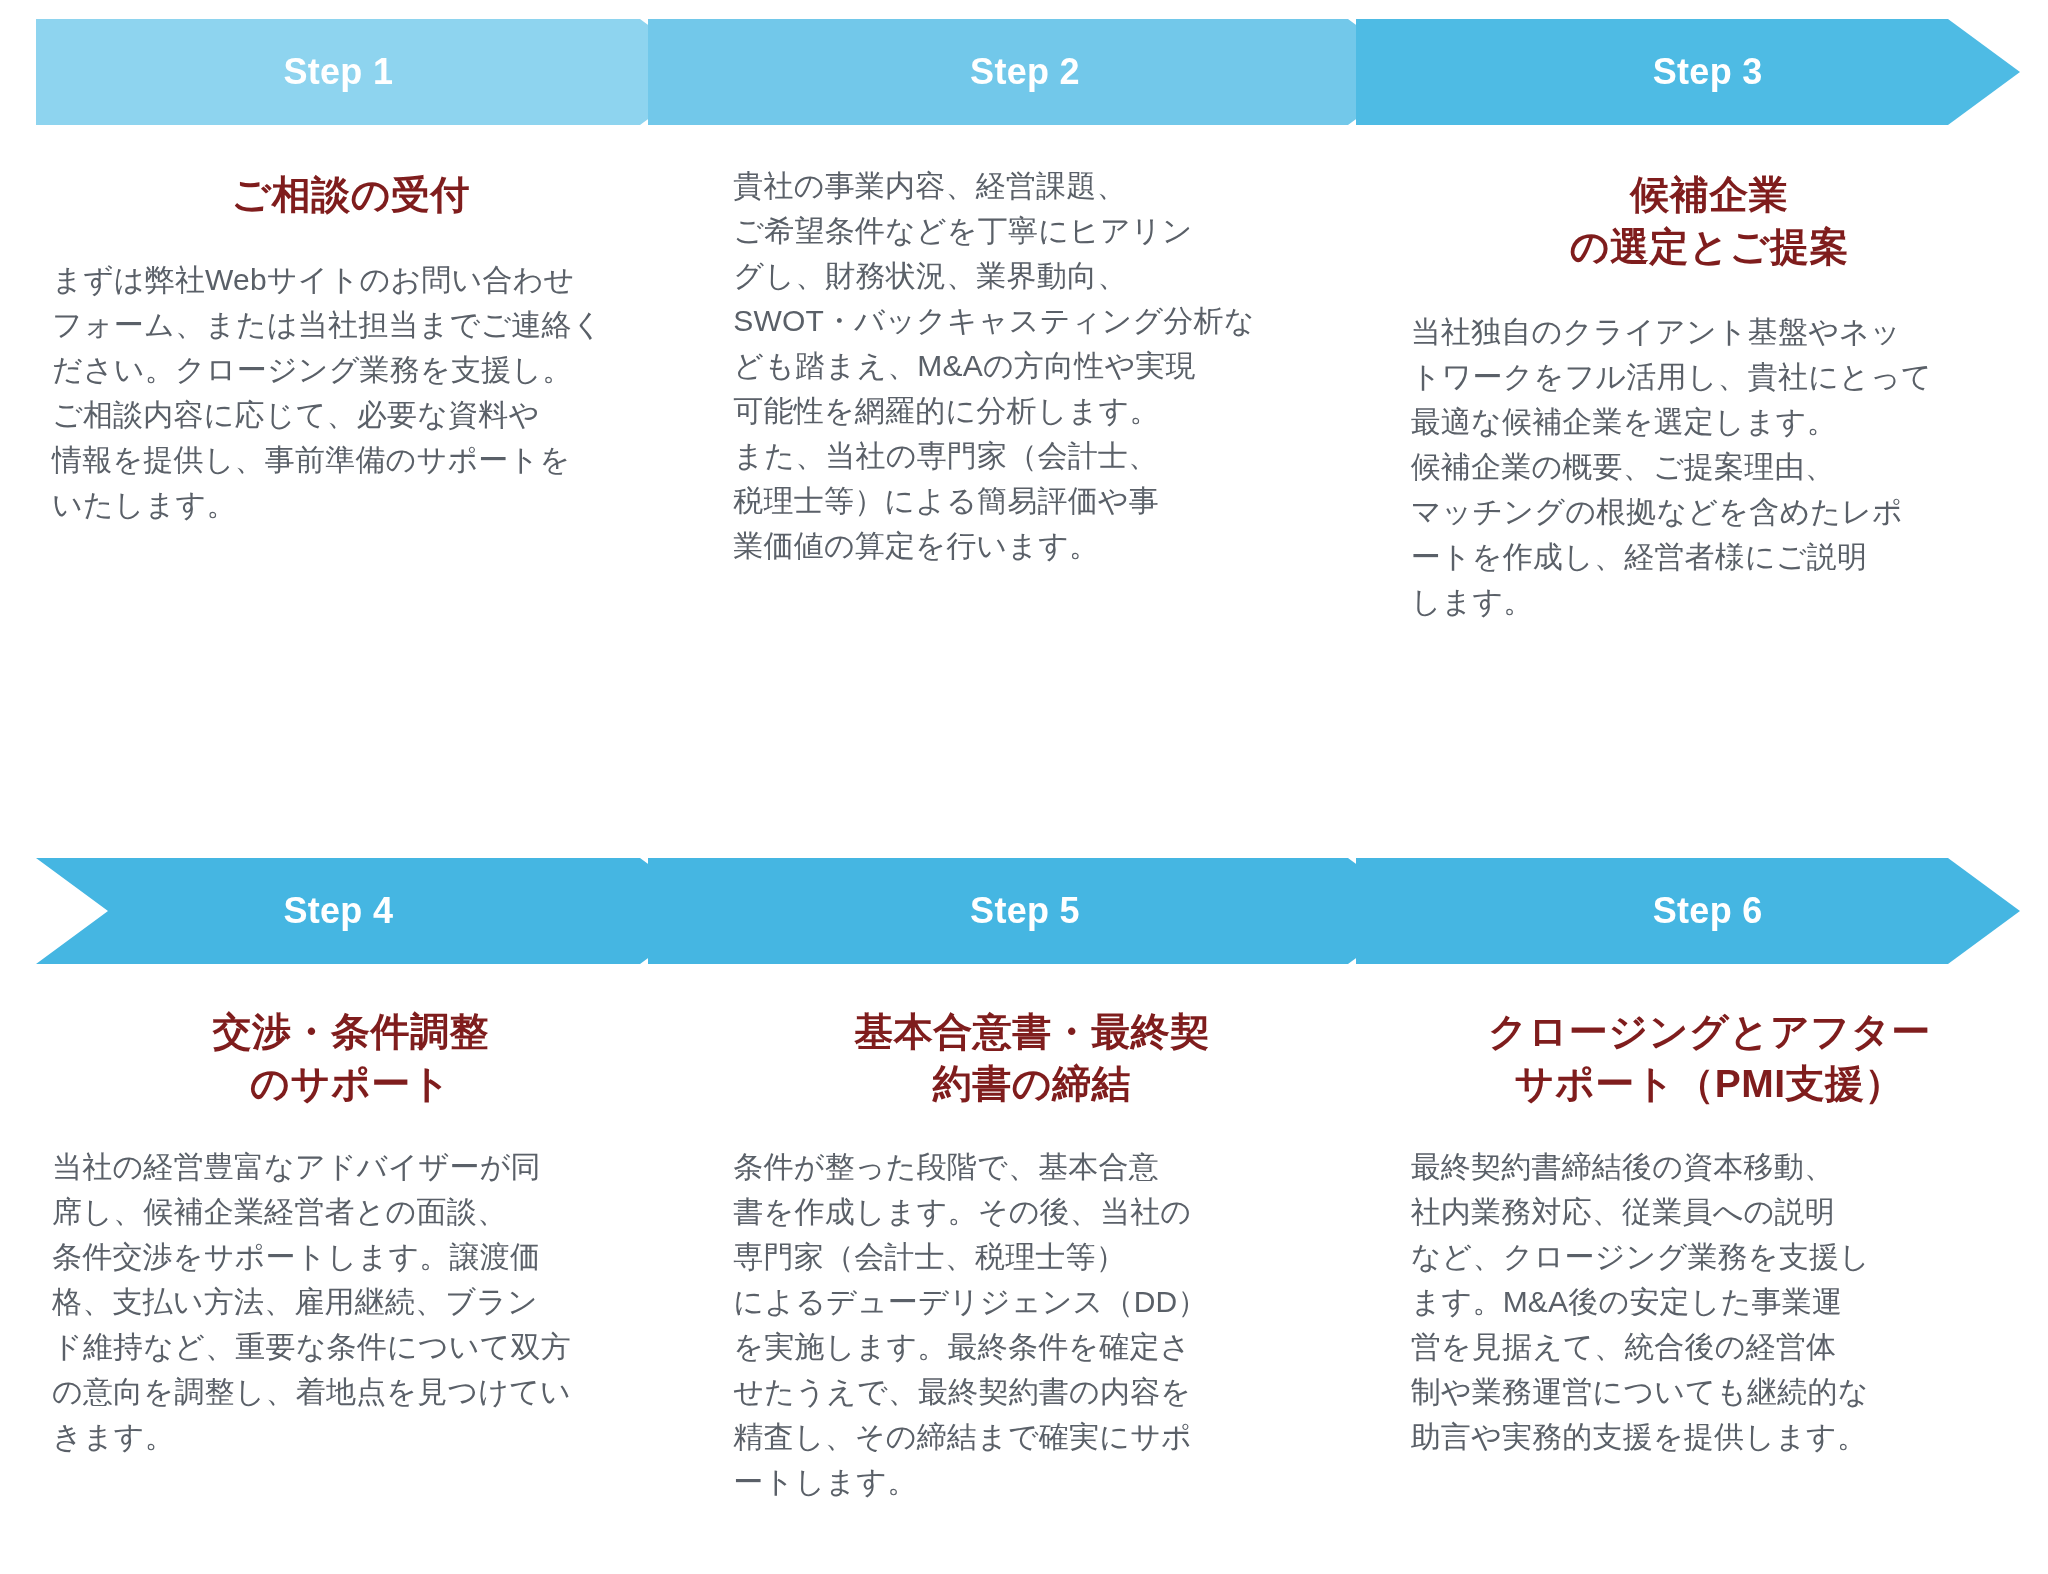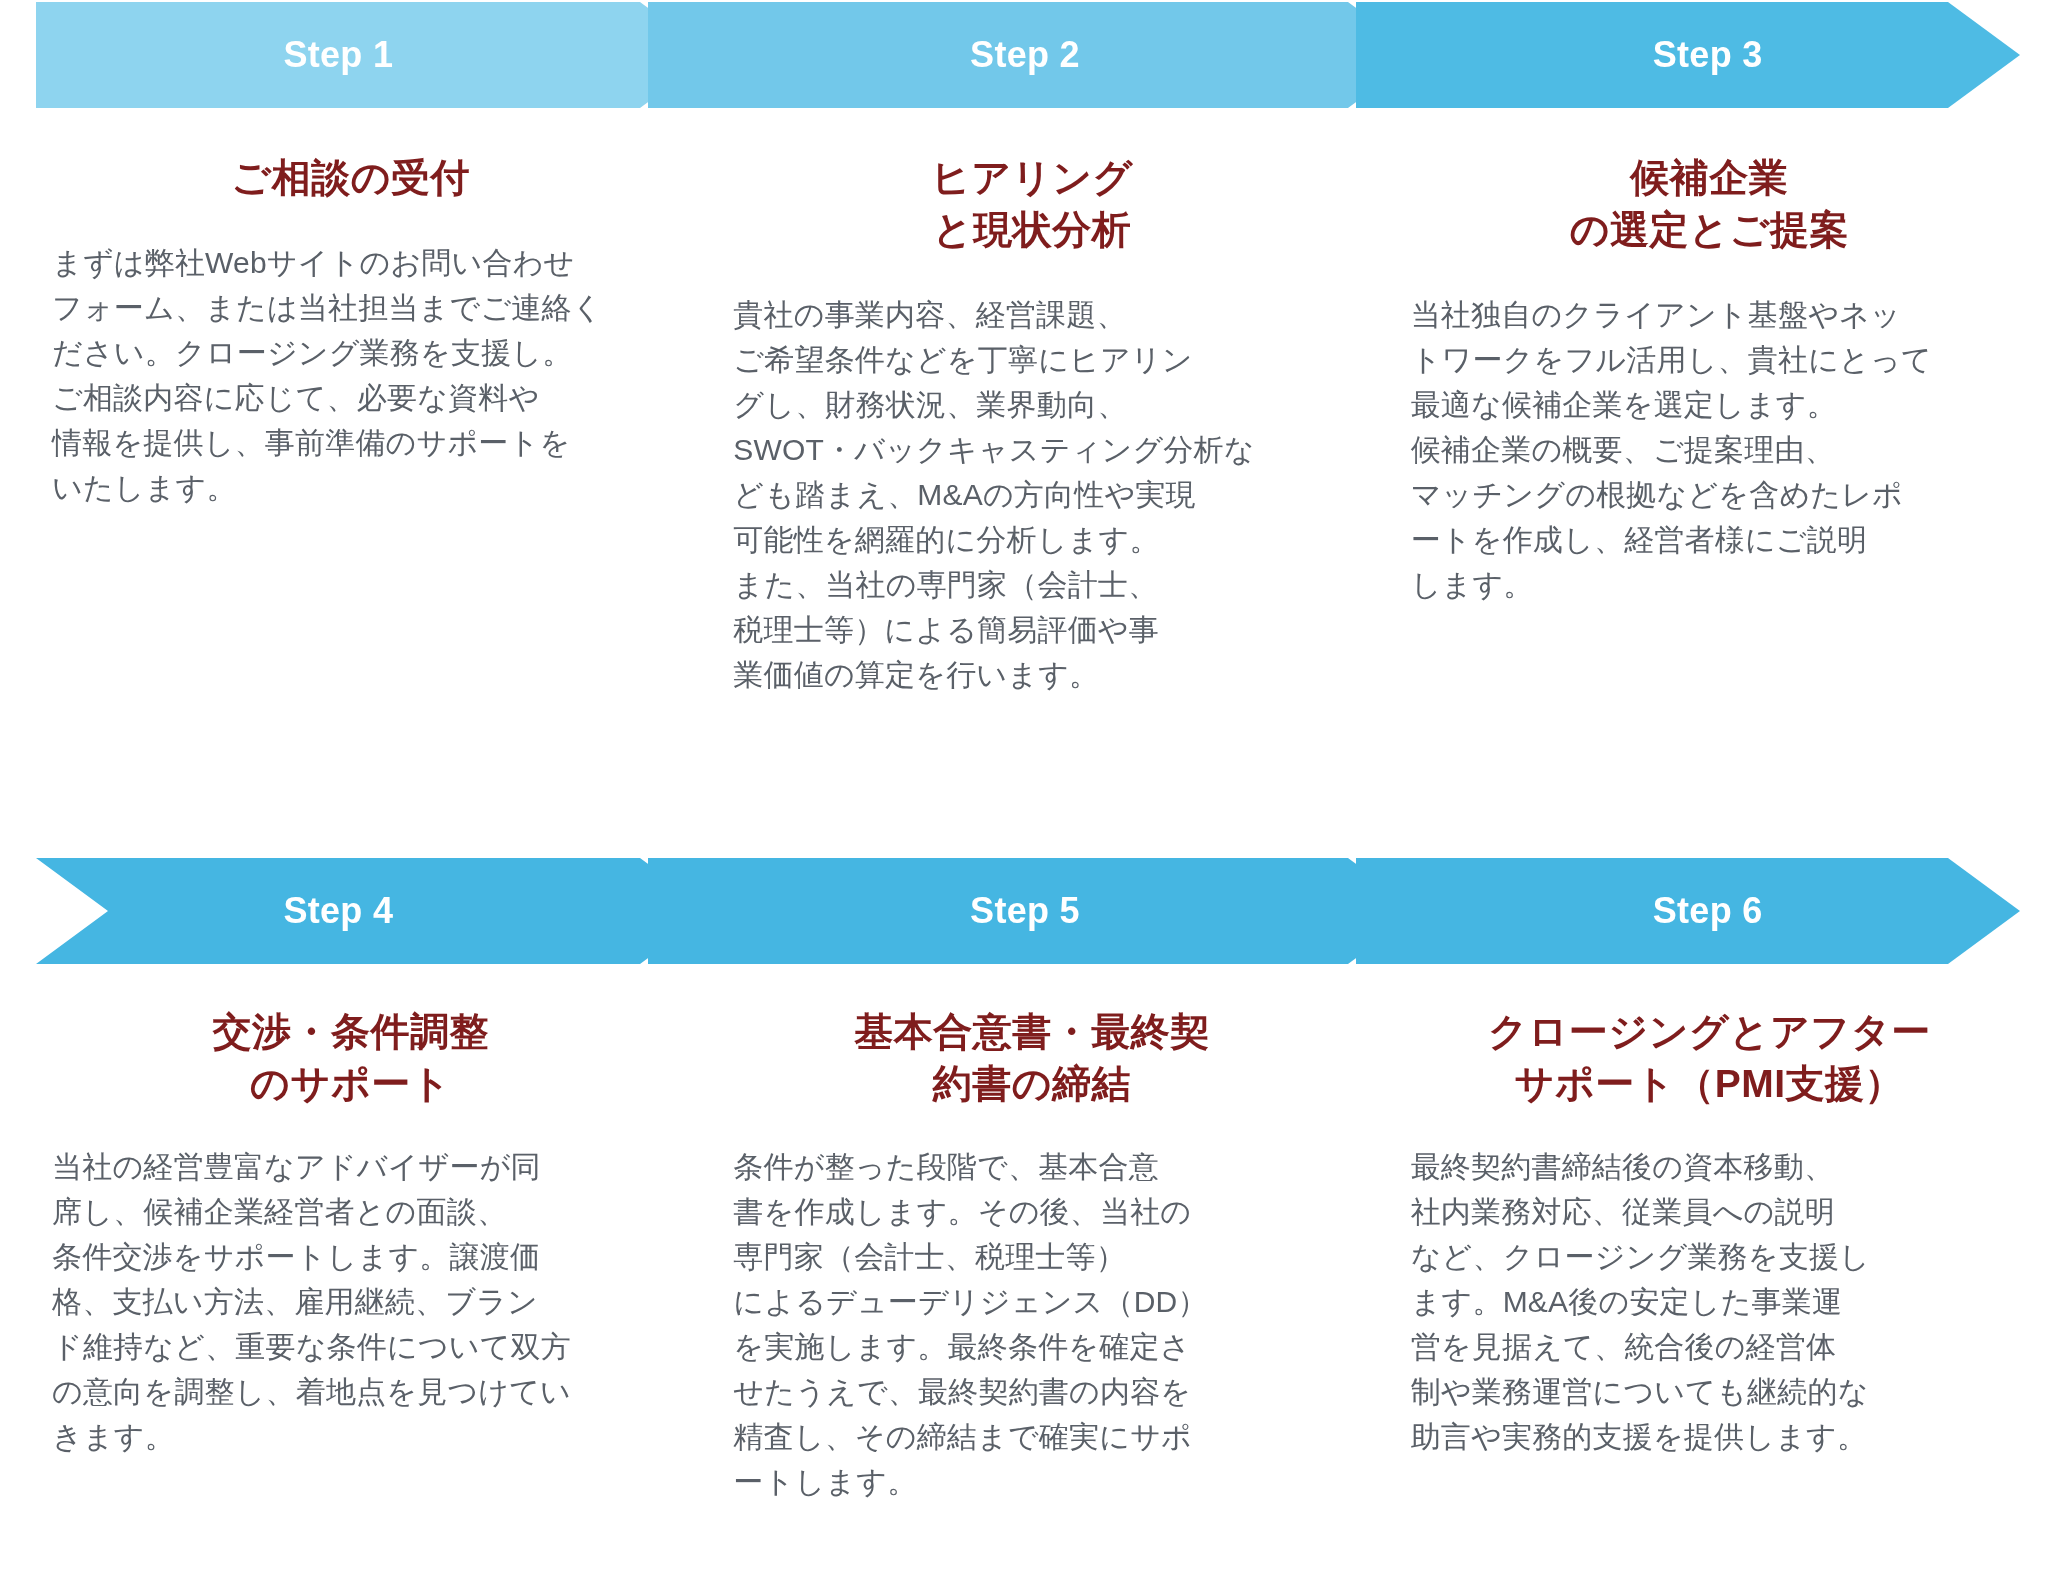--- a/index.html
+++ b/index.html
@@ -18,21 +18,21 @@
     height:1574px;
     box-sizing:border-box;
   }
 
   
   .row{
     position:absolute;
     left:0;
     width:2048px;
   }
-  .row-1{ top:0; }
+  .row-1{ top:17px; }
   .row-2{ top:856px; }
 
   
   .banner{
     position:relative;
     height:110px;
     margin:0;
   }
   .banner-svg{
     display:block;
@@ -123,22 +123,20 @@
       <div class="col col-1">
         <h3 class="heading">ご相談の受付</h3>
         <p class="body-text">まずは弊社Webサイトのお問い合わせ
 フォーム、または当社担当までご連絡く
 ださい。クロージング業務を支援し。
 ご相談内容に応じて、必要な資料や
 情報を提供し、事前準備のサポートを
 いたします。</p>
       </div>
       <div class="col col-2">
-        <h3 class="heading">ヒアリング
-と現状分析</h3>
         <p class="body-text">貴社の事業内容、経営課題、
 ご希望条件などを丁寧にヒアリン
 グし、財務状況、業界動向、
 SWOT・バックキャスティング分析な
 ども踏まえ、M&amp;Aの方向性や実現
 可能性を網羅的に分析します。
 また、当社の専門家（会計士、
 税理士等）による簡易評価や事
 業価値の算定を行います。</p>
       </div>

